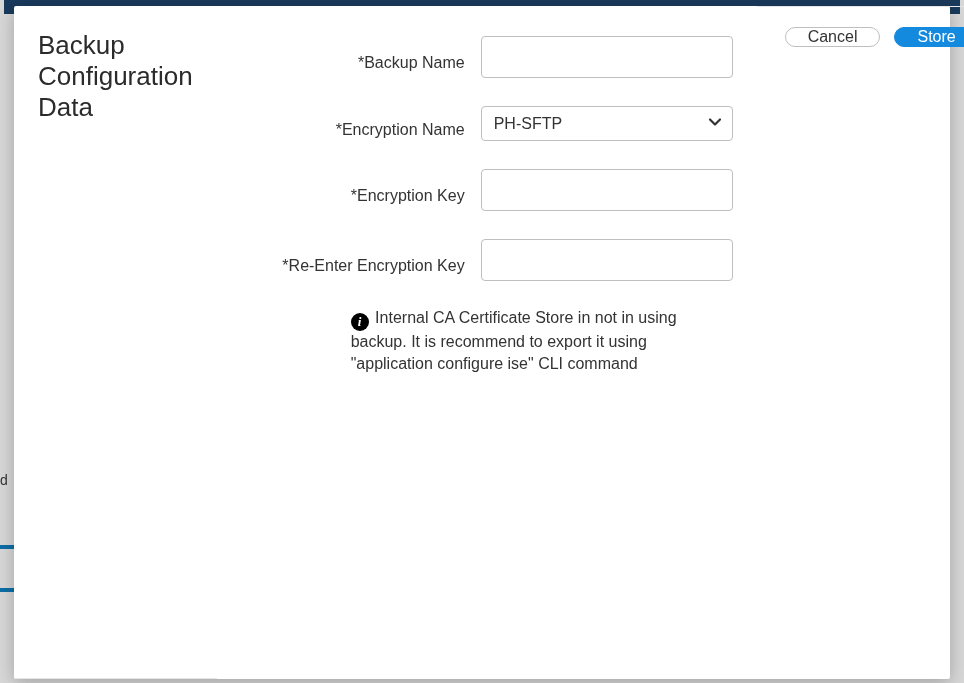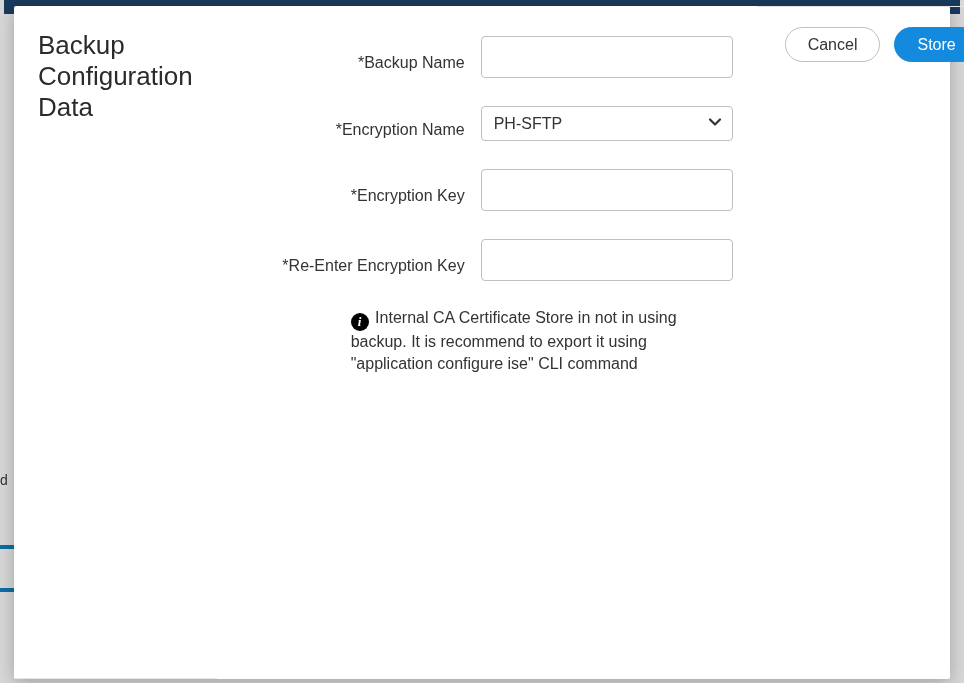--- a/index.html
+++ b/index.html
@@ -142,21 +142,21 @@
   }
 
   .modal-footer {
     border-top: 1px solid #e5e5e5;
     padding: 20px 28px;
     display: flex;
     justify-content: flex-end;
     gap: 14px;
   }
   .btn {
-    height: 35px;
+    height: 20px;
     padding: 4px 22px;
     border-radius: 20px;
     font-size: 16px;
     cursor: pointer;
     display: inline-flex;
     align-items: center;
     justify-content: center;
   }
   .btn-secondary {
     background: #fff;

